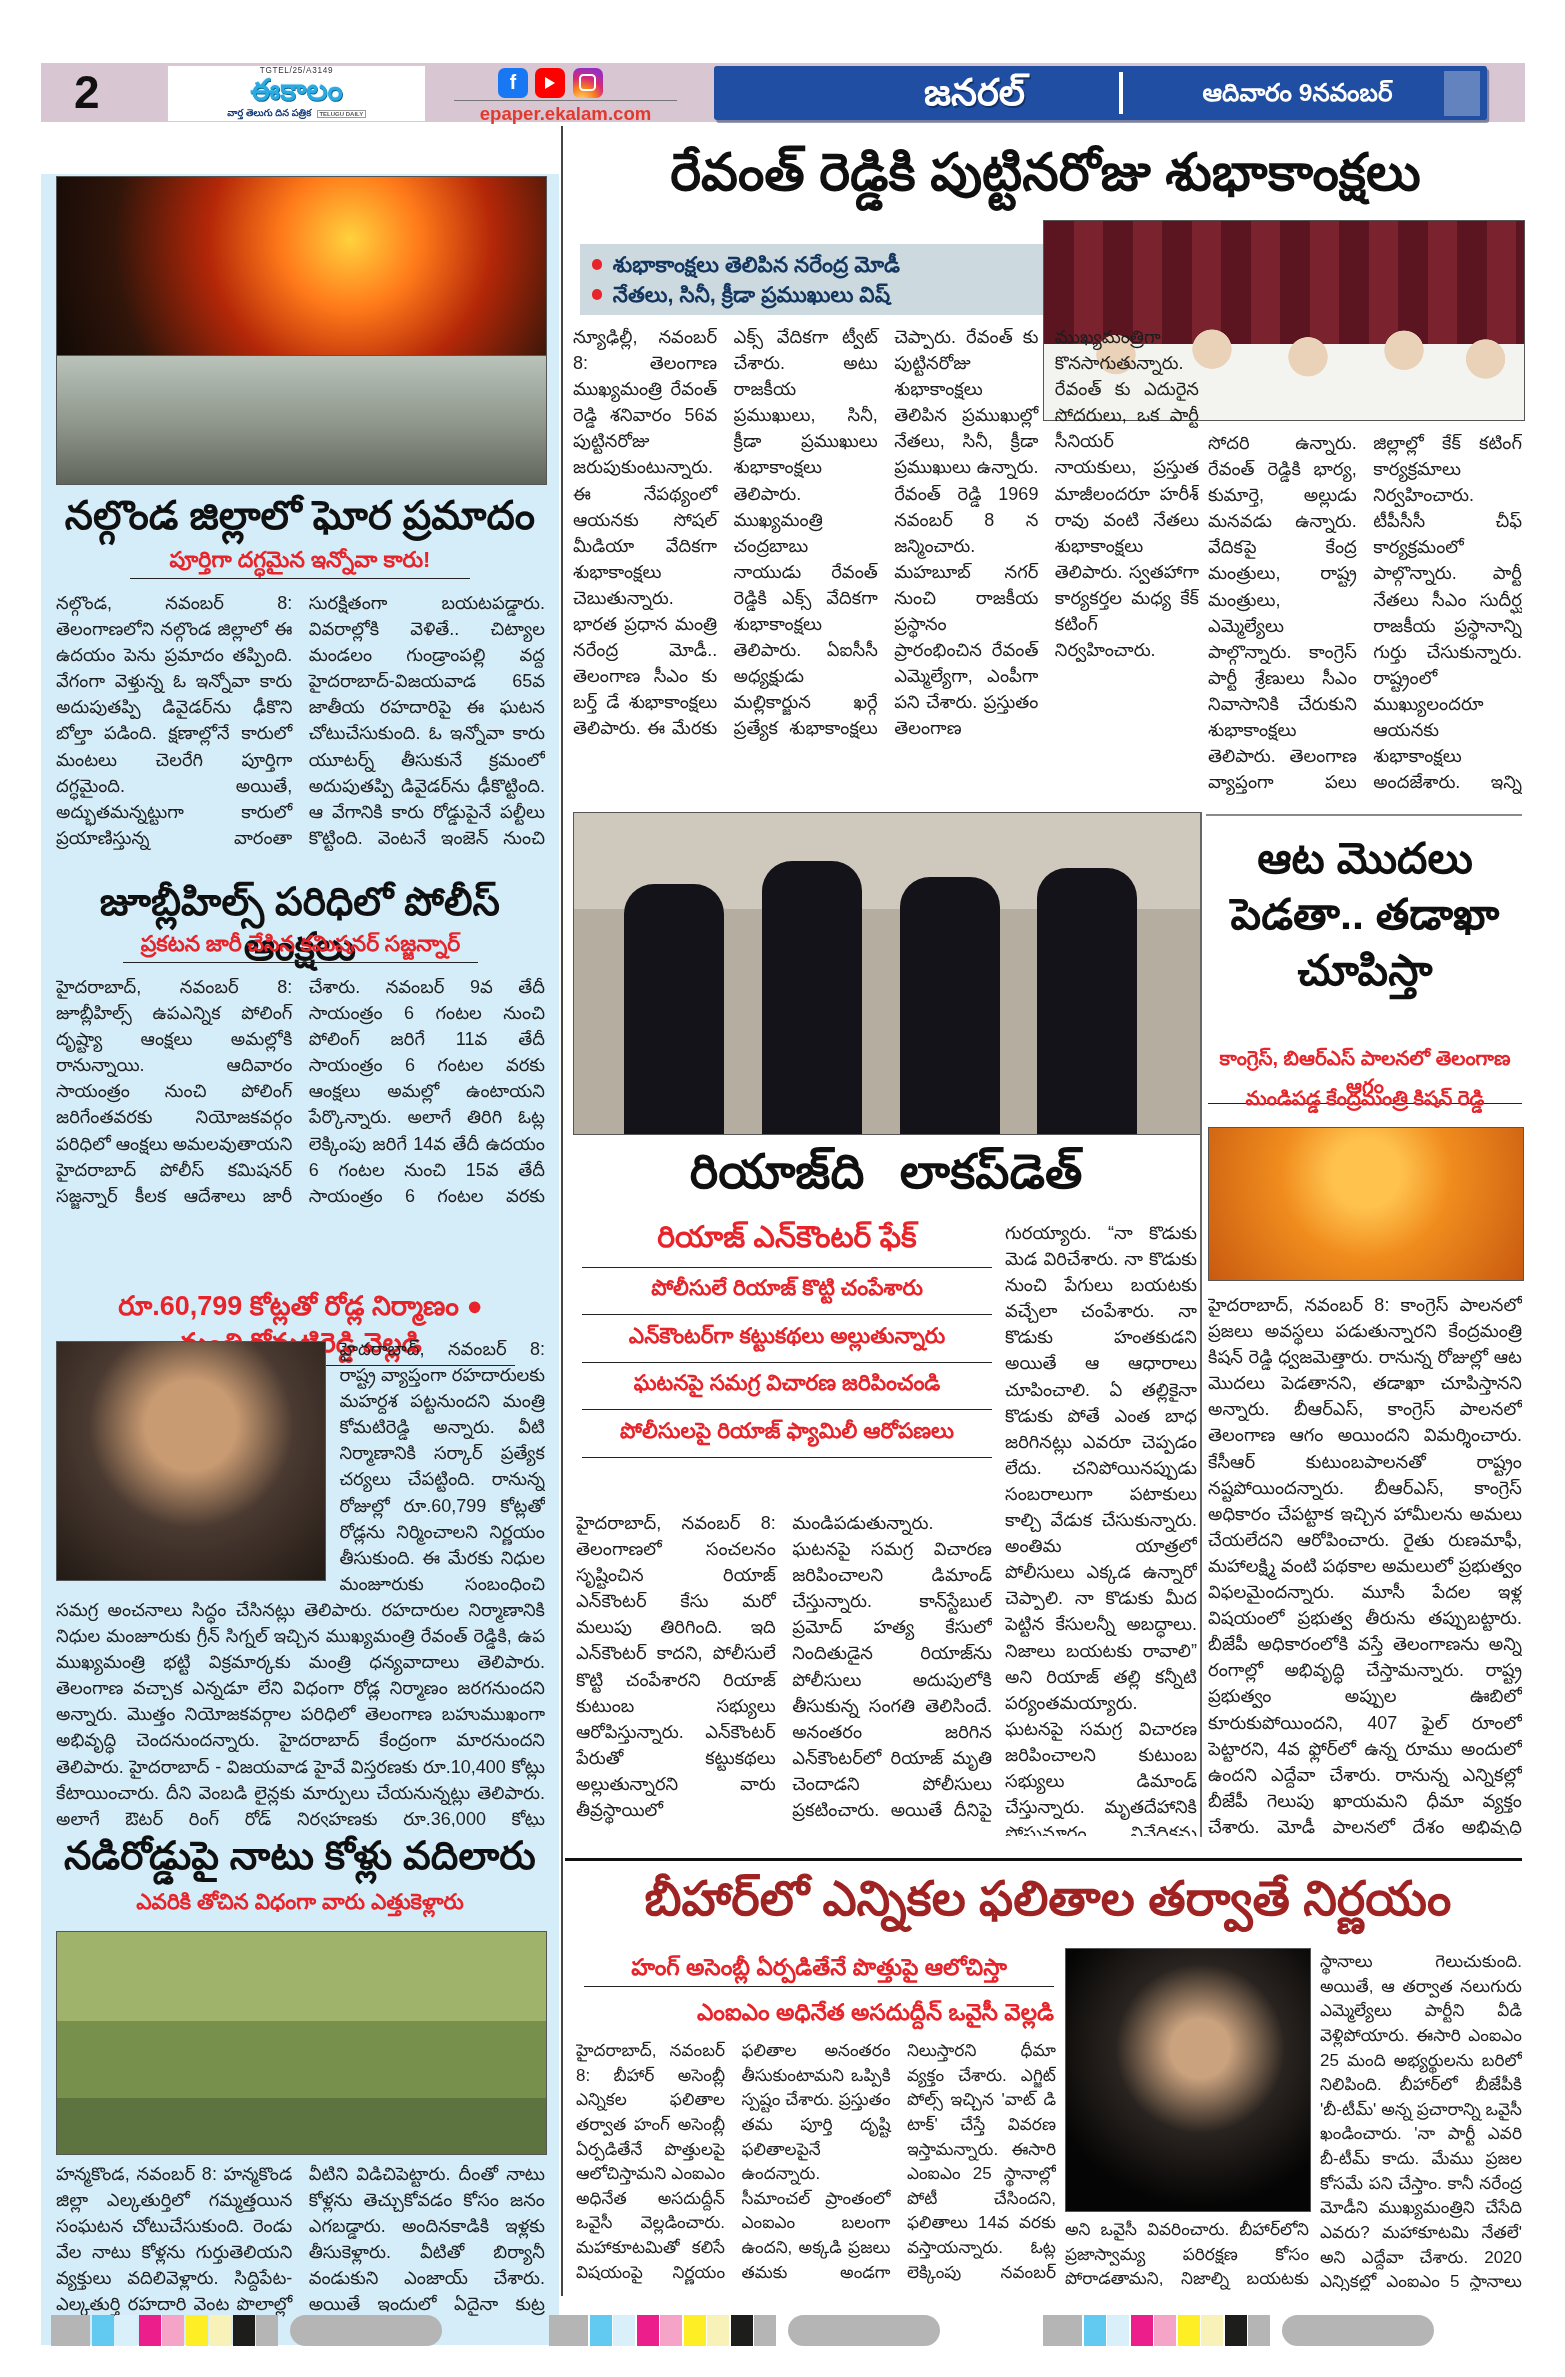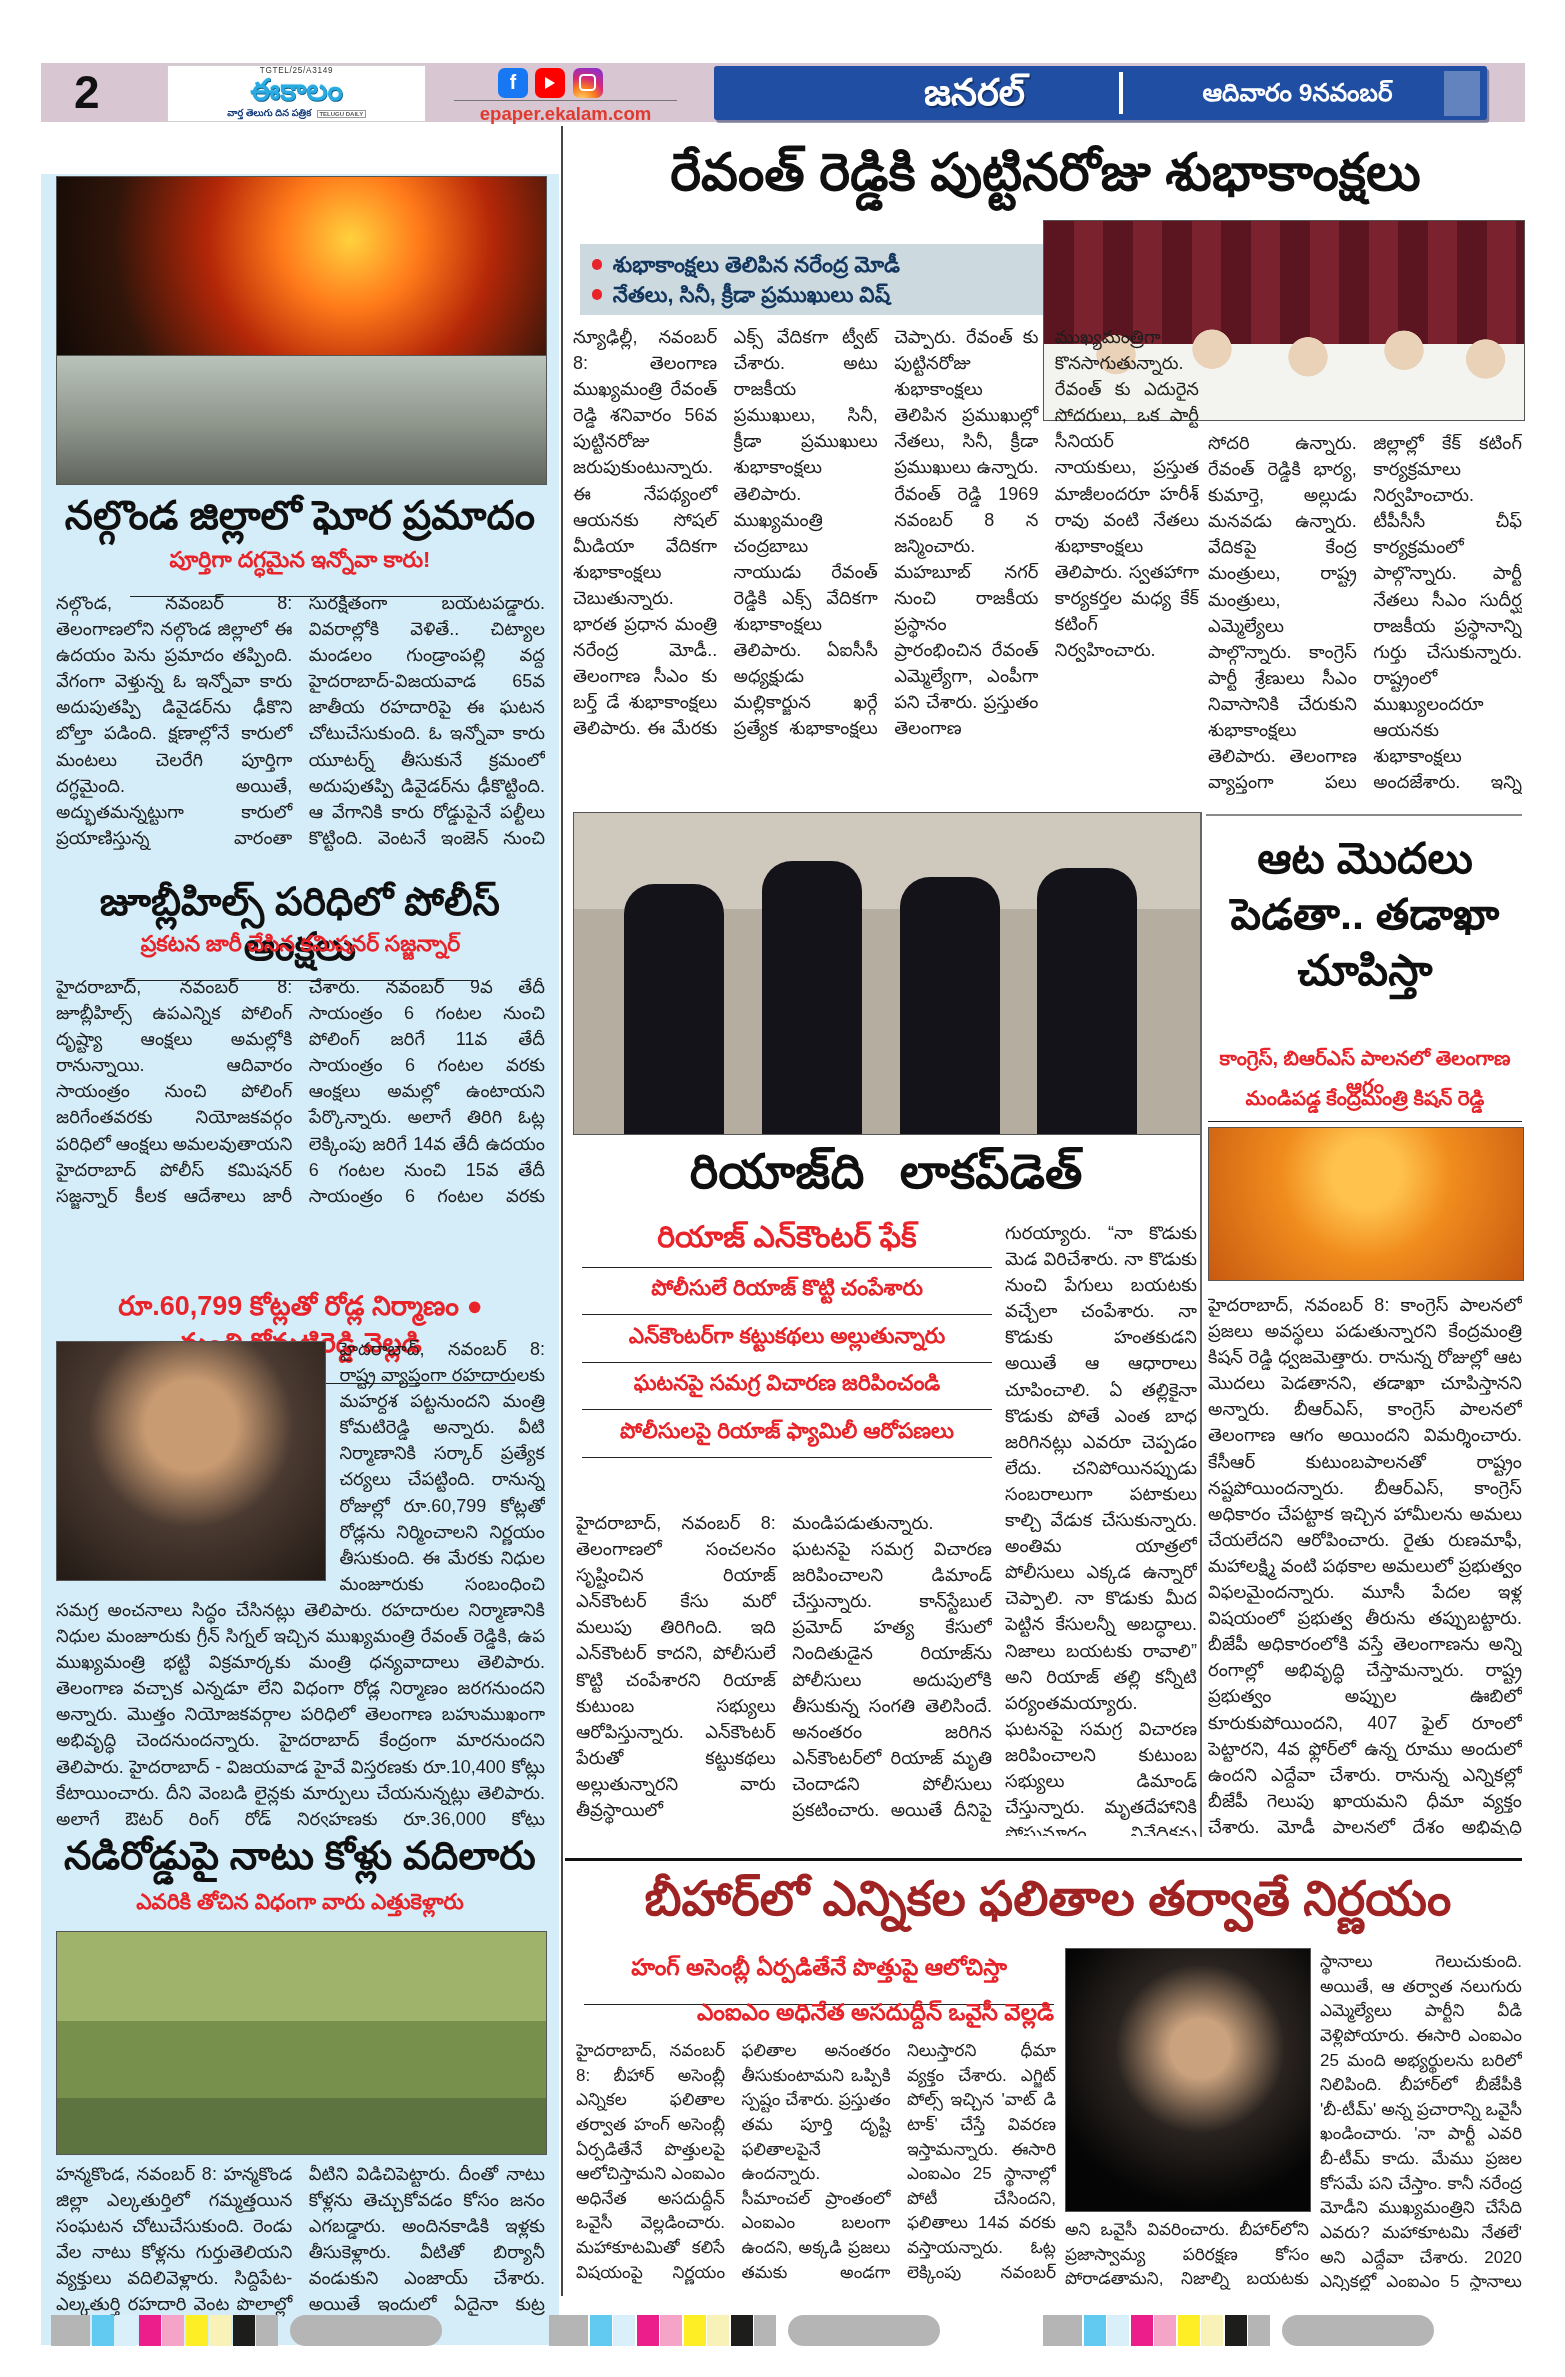--- a/index.html
+++ b/index.html
@@ -33,21 +33,21 @@
   .bar-date{left:461px;top:0;width:245px;text-align:center;font-size:24.5px;font-weight:700;color:#fff;line-height:54px;}
   .bar-sq{right:7.4px;top:4.5px;width:36px;height:45px;background:rgba(255,255,255,.3);}
   
   .vrule{width:1.5px;background:#444;}
   .hrule{height:3px;background:#111;}
   .hrule-gray{height:2.2px;background:#8a8a8a;}
   
   .leftcol{left:41px;top:126px;width:518px;height:2171px;background:#d5edf8;margin-top:48px;}
   .headline-black{font-weight:700;color:#101010;text-align:center;line-height:1.15;}
   .subhead-red{font-weight:800;color:#e8242a;text-align:center;}
-  .subhead-red.rule{border-bottom:1.5px solid #222;padding-bottom:18px;}
+  .subhead-red.rule{border-bottom:1.5px solid #222;padding-bottom:0;}
   .bodytxt{font-size:18px;line-height:1.45;text-align:justify;color:#1d1d1d;}
   .cols2{columns:2;column-gap:16.4px;}
   .cols3{columns:3;column-gap:16.4px;}
   .cols4{columns:4;column-gap:16.4px;}
   
   .photo{border:0.7px solid #555;}
   .ph-fire{background:radial-gradient(circle at 60% 35%,#ffd23e 0%,#ff7a1a 22%,#b42708 45%,#30150a 75%,#120a06 100%);}
   .ph-road{background:linear-gradient(180deg,#b9c3ba 0%,#8d948a 55%,#60655c 100%);}
   .ph-bday{background:repeating-linear-gradient(90deg,#5a1520 0 30px,#7a222e 30px 59px),#5a1520;}
   .ph-bday .people{position:absolute;bottom:0;left:0;right:0;height:55%;

